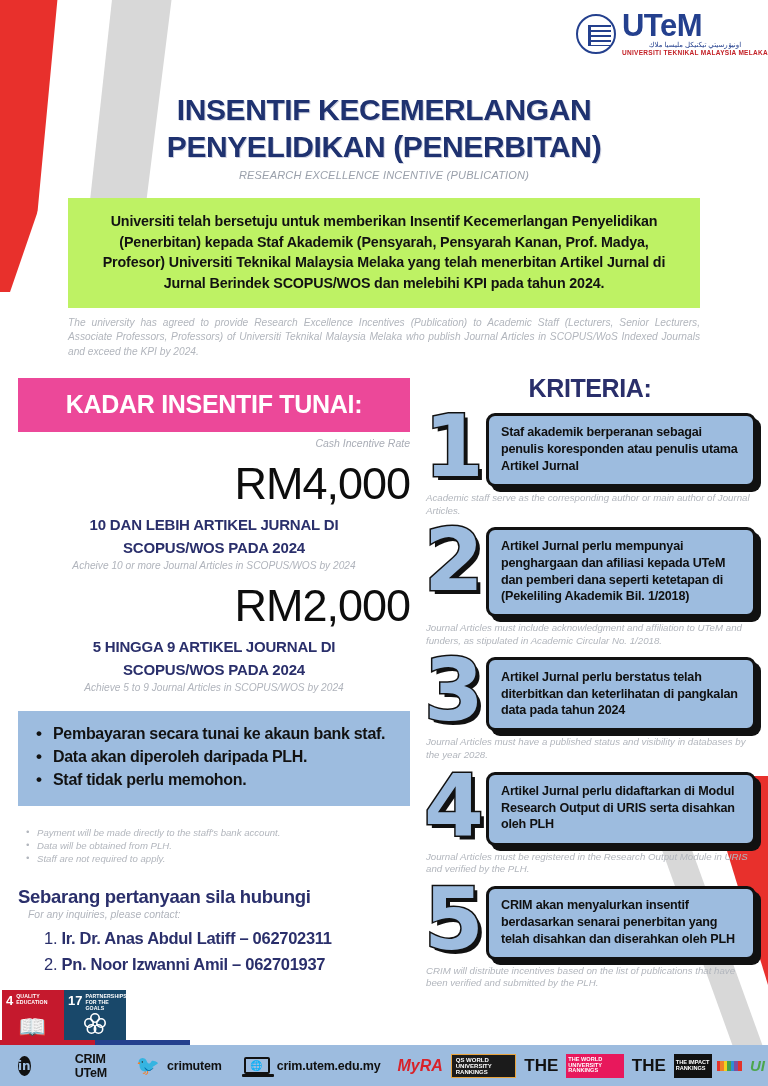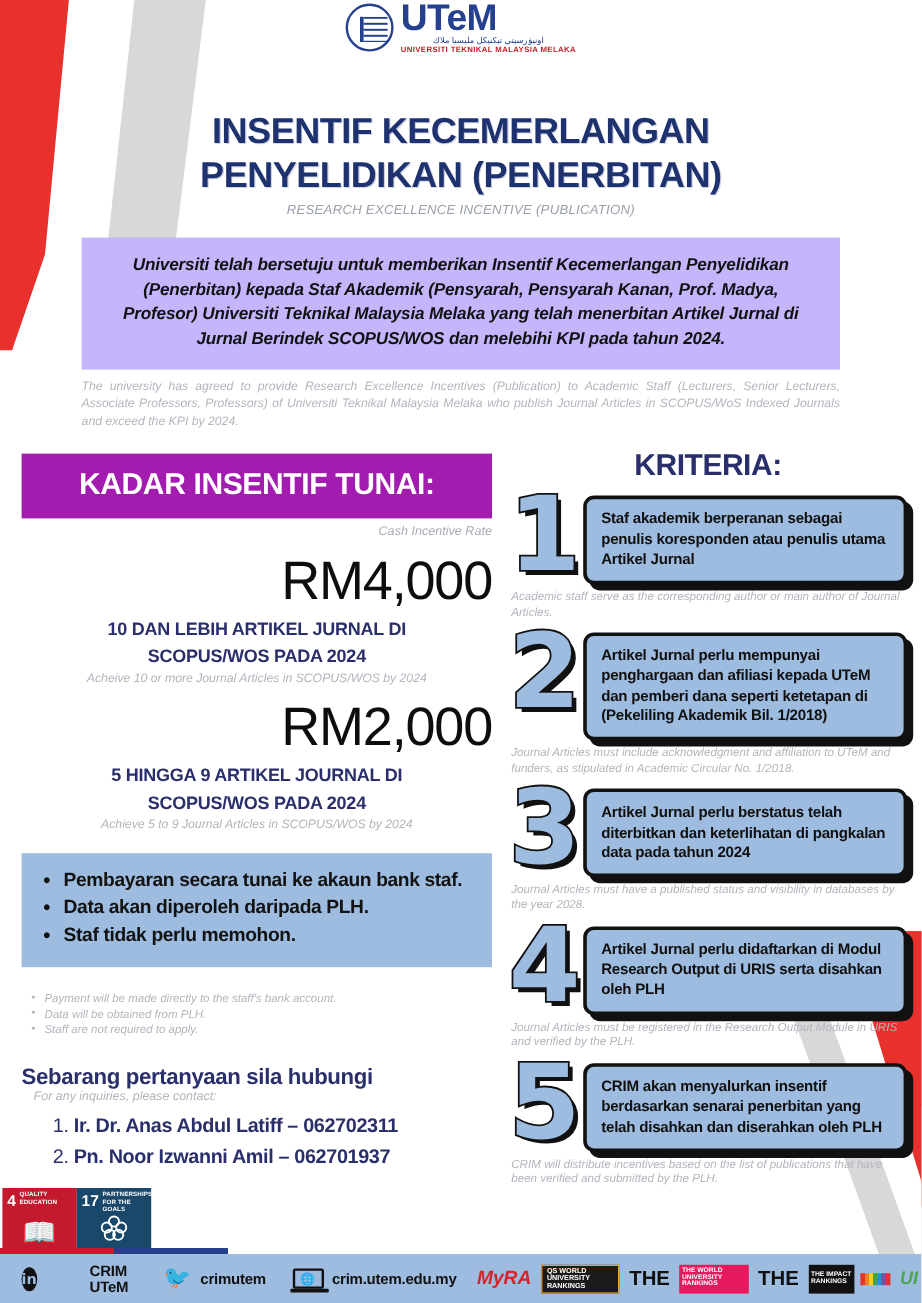--- a/index.html
+++ b/index.html
@@ -21,23 +21,23 @@
 
   
   .deco { position: absolute; pointer-events: none; }
   .deco-tl { top: -8px; left: -60px; width: 330px; height: 300px; }
   .deco-br { bottom: -10px; right: -40px; width: 300px; height: 320px; }
   .deco-mr { top: 300px; right: -30px; width: 120px; height: 420px; opacity:.9;}
 
   
   .logos {
     position: absolute;
-    top: 1px; left: 0; right: 0;
+    top: 12px; left: 0; right: 0;
     display: flex;
-    justify-content: center;
+    justify-content: flex-end;
     align-items: center;
     gap: 10px;
     z-index: 5;
   }
   .logo-utem { display: flex; align-items: center; gap: 6px; }
   .utem-crest {
     width: 40px; height: 40px;
     border-radius: 50%;
     border: 2px solid #24408E;
     position: relative;
@@ -76,37 +76,37 @@
     text-shadow: 1px 1px 0 rgba(120,130,170,.35);
   }
   .subtitle {
     font-size: 11px; font-style: italic; color:#9aa0ab;
     margin-top: 4px; letter-spacing:.2px;
   }
 
   
   .intro-box {
     position:absolute; top:198px; left:68px; width:632px;
-    background:#c4b5fd; padding:13px 20px 14px;
-    text-align:center; z-index:4;font-style:italic;
+    background:#bef264; padding:13px 20px 14px;
+    text-align:center; z-index:4;
   }
   .intro-box p {
     font-size:14.3px; font-weight:700; color:#121212; line-height:1.45;
     letter-spacing:-.15px;
   }
   .intro-en {
     position:absolute; top:316px; left:68px; width:632px;
     font-size:10.2px; font-style:italic; color:#b2b6bd;
     line-height:1.42; text-align:justify; z-index:4;
   }
 
   
   .left-col { position:absolute; top:378px; left:18px; width:392px; z-index:4;}
   .kadar-bar {
-    background:#a21caf; color:#fff;
+    background:#ec4899; color:#fff;
     font-size:25px; font-weight:800; letter-spacing:-.3px;
     text-align:center; padding:12px 0 13px;
   }
   .kadar-en { text-align:right; font-size:10.5px; font-style:italic; color:#a9adb6; margin-top:5px;}
   .rm {
     text-align:right; font-size:45px; font-weight:500; color:#0d0d0d;
     letter-spacing:-1px; margin-top:12px; line-height:1;
   }
   .rm-cond {
     text-align:center; font-size:15px; font-weight:800; color:#2A2F6B;

